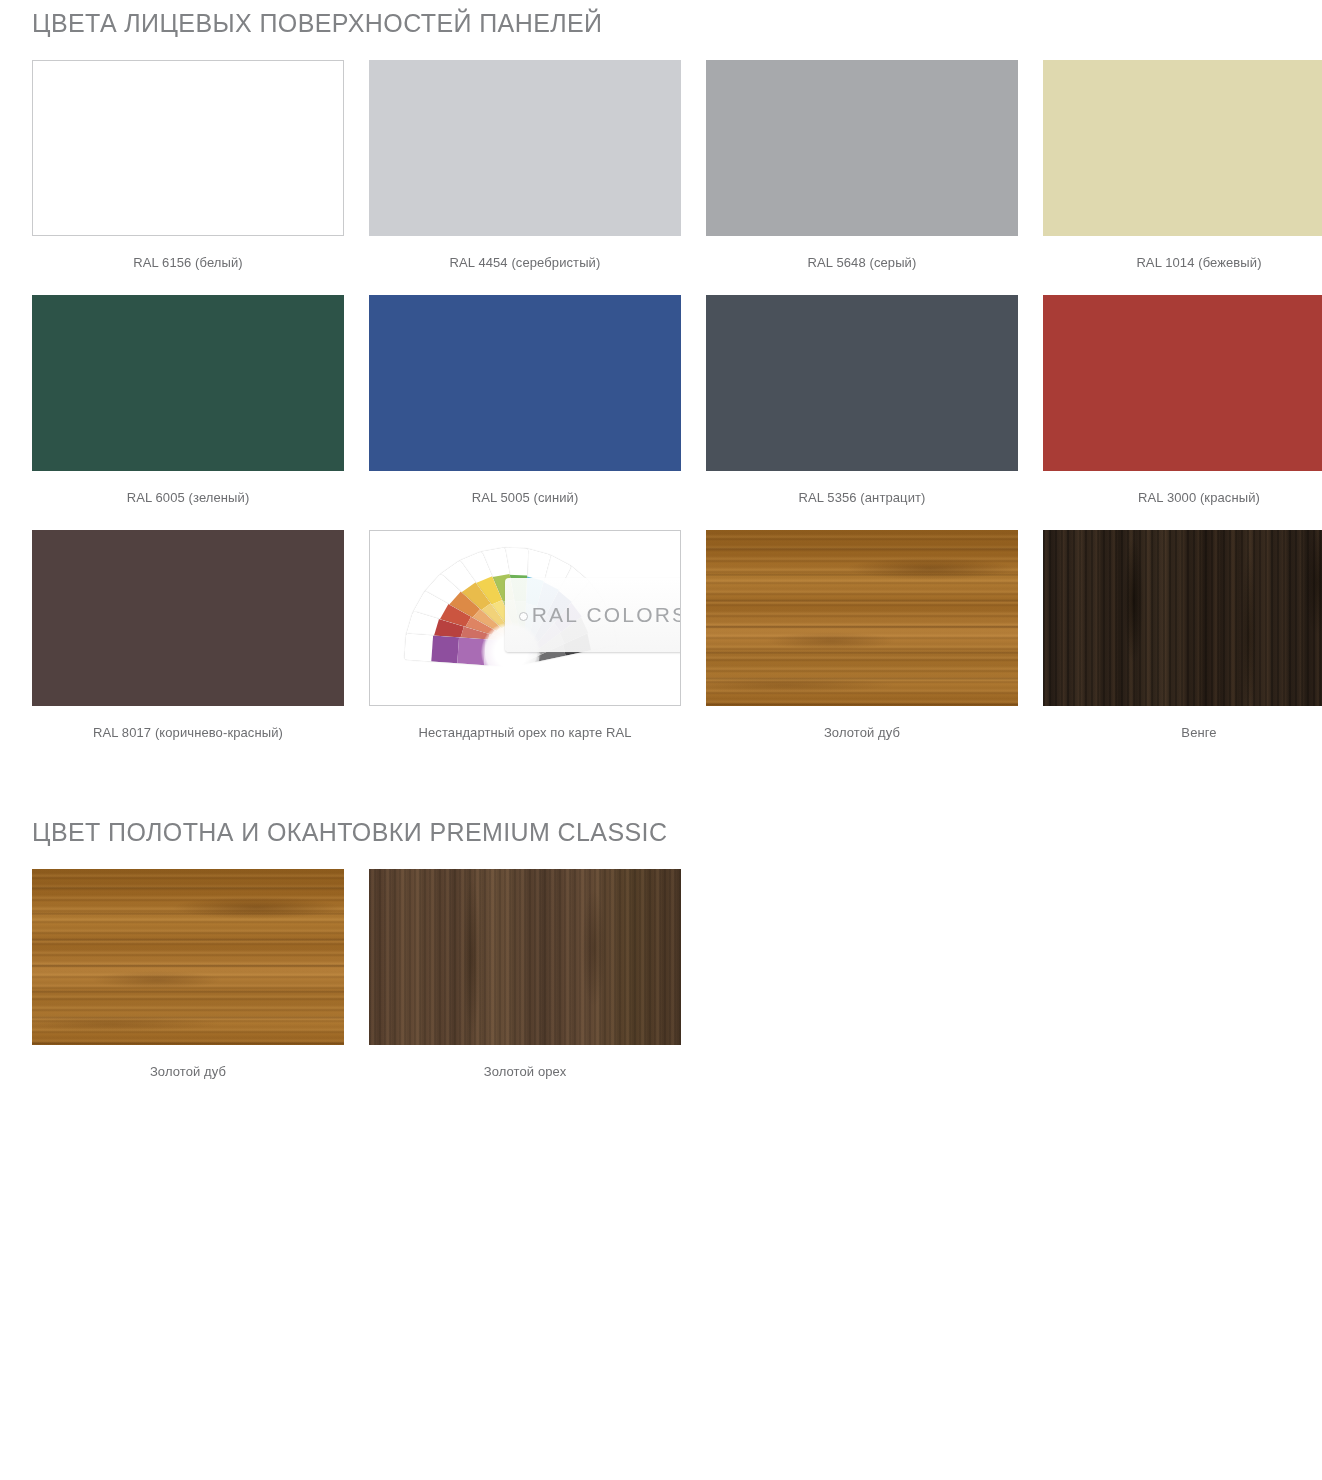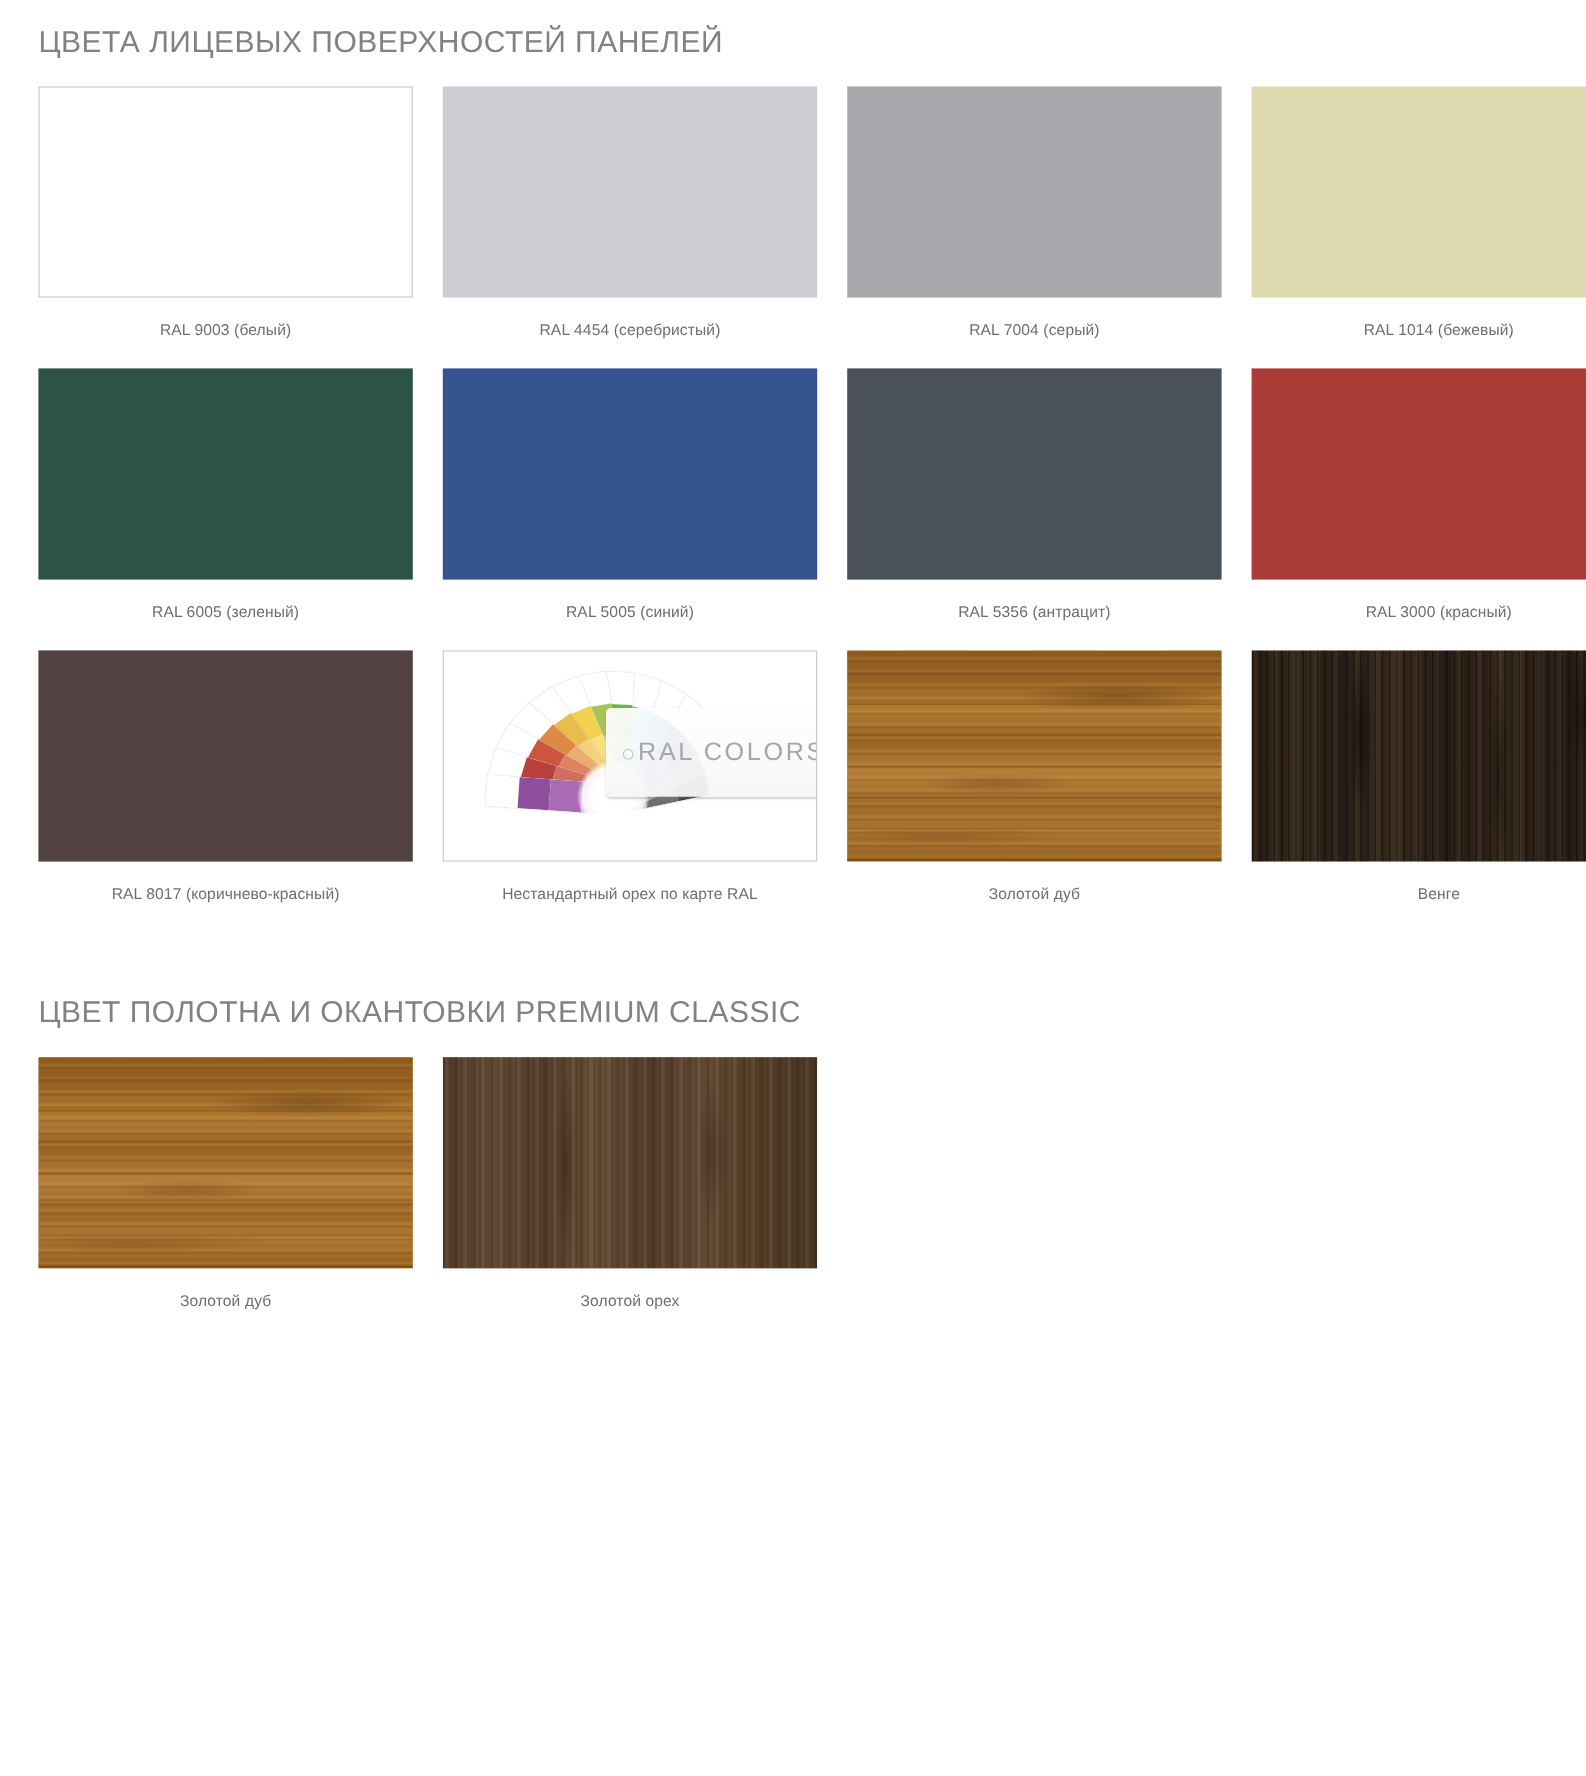--- a/index.html
+++ b/index.html
@@ -31,21 +31,21 @@
     font-size: 25px;
     font-weight: 400;
     letter-spacing: 0.4px;
     color: #808285;
     margin: 0;
     padding: 0;
     line-height: 1.2;
     text-transform: uppercase;
     white-space: nowrap;
   }
-  #section-panel-colors { padding-top: 20px; }
+  #section-panel-colors { padding-top: 8px; }
   #section-panel-colors .section-title { margin-bottom: 22px; }
   #section-premium-classic { padding-top: 52px; }
   #section-premium-classic .section-title { margin-bottom: 22px; }
 
   
   .swatch-grid {
     display: grid;
     grid-template-columns: repeat(4, 312px);
     column-gap: 25px;
     row-gap: 0px;
@@ -252,29 +252,29 @@
 </head>
 <body>
 
 <div class="page">
 
   <section class="section" id="section-panel-colors">
     <h2 class="section-title">ЦВЕТА ЛИЦЕВЫХ ПОВЕРХНОСТЕЙ ПАНЕЛЕЙ</h2>
     <div class="swatch-grid" id="grid-panel-colors">
         <div class="swatch-cell">
           <div class="swatch-box bordered" style="background-color: rgb(255, 255, 255);"></div>
-          <span class="swatch-caption">RAL 9003 (белый)</span>
+          <span class="swatch-caption">RAL 6156 (белый)</span>
         </div>
         <div class="swatch-cell">
           <div class="swatch-box" style="background-color: rgb(204, 206, 210);"></div>
           <span class="swatch-caption">RAL 4454 (серебристый)</span>
         </div>
         <div class="swatch-cell">
           <div class="swatch-box" style="background-color: rgb(167, 169, 172);"></div>
-          <span class="swatch-caption">RAL 7004 (серый)</span>
+          <span class="swatch-caption">RAL 5648 (серый)</span>
         </div>
         <div class="swatch-cell">
           <div class="swatch-box" style="background-color: rgb(223, 217, 175);"></div>
           <span class="swatch-caption">RAL 1014 (бежевый)</span>
         </div>
         <div class="swatch-cell">
           <div class="swatch-box" style="background-color: rgb(45, 83, 72);"></div>
           <span class="swatch-caption">RAL 6005 (зеленый)</span>
         </div>
         <div class="swatch-cell">

